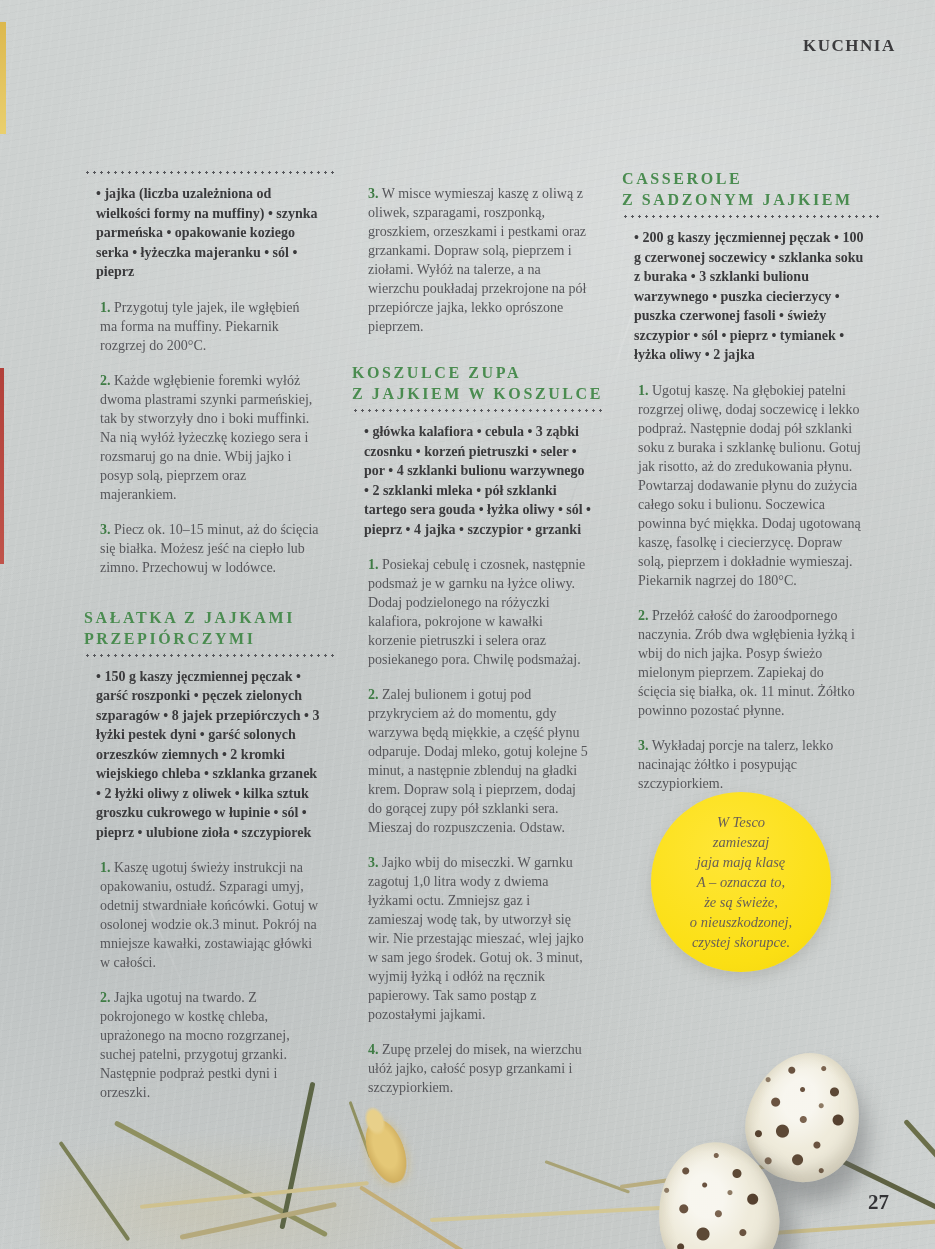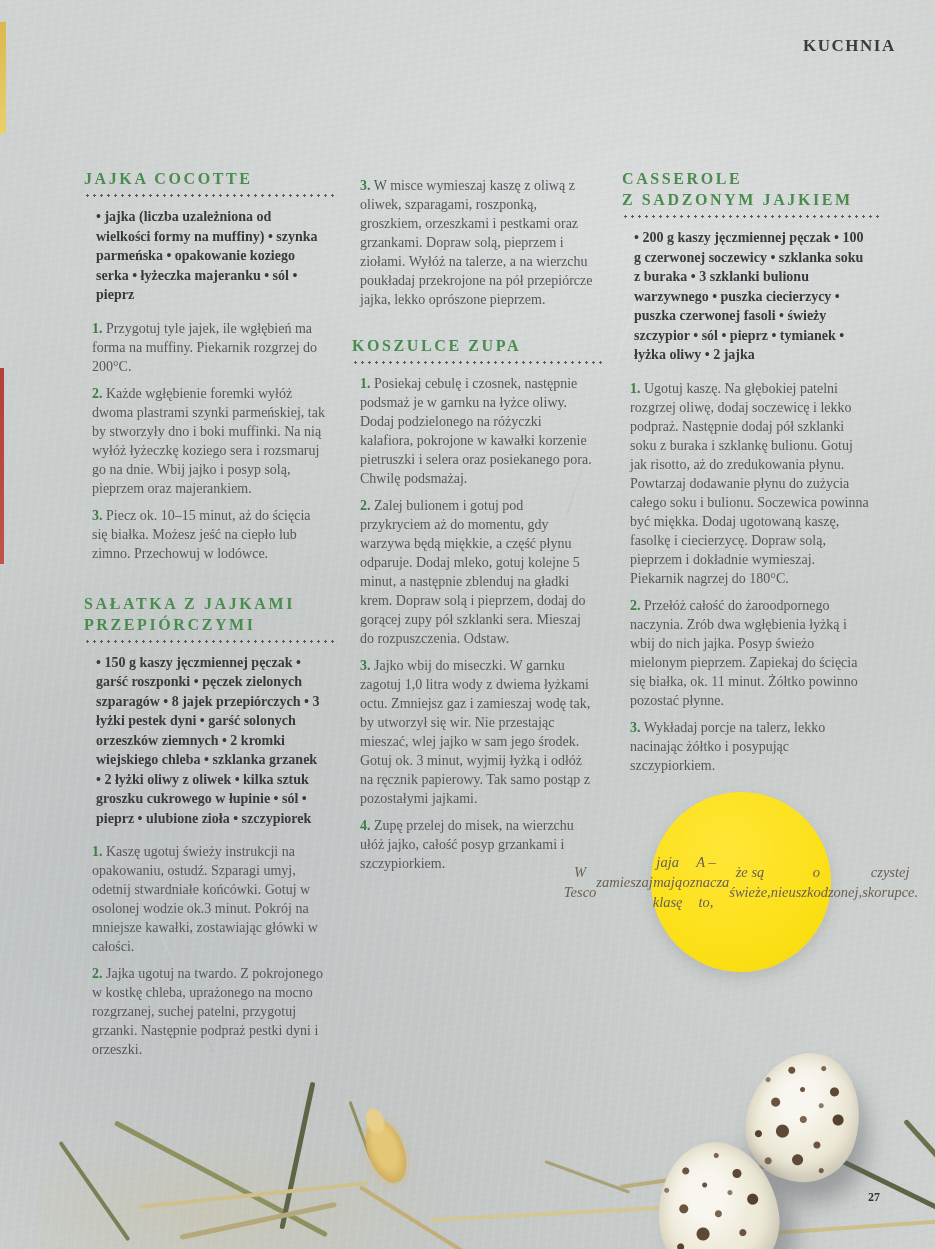--- a/index.html
+++ b/index.html
@@ -31,34 +31,34 @@
   .col{position:absolute; top:168px; width:252px;}
   .col1{left:84px;} .col2{left:352px;} .col3{left:622px; width:258px;}
 
   .rtitle{margin:0 0 5px; font-size:16px; line-height:21px; font-weight:700;
     letter-spacing:2.6px; color:#4a8c50;}
   .rtitle span{display:block;}
   .dotted{height:3px; margin:3px 0 10px;
     background-image:radial-gradient(circle, #55565a 1.1px, transparent 1.4px);
     background-size:7px 3px; background-repeat:repeat-x;}
   .ingredients{margin:0 12px 14px; font-size:14px; line-height:19.5px; font-weight:700; color:#3a3a3c;}
-  .steps p{margin:8px; font-size:14px; line-height:19px; color:#56565a;}
+  .steps p{margin:16px; font-size:14px; line-height:19px; color:#56565a;}
   .steps .n{color:#3f7c45; font-weight:700;}
   .recipe + .recipe{margin-top:30px;}
   .cont-steps{margin-bottom:26px;}
 
   .badge{
     position:absolute; left:651px; top:792px; width:180px; height:180px;
     border-radius:50%; background:radial-gradient(circle at 42% 32%, #ffe637, #fbdf14 70%, #f2d411);
-    display:flex; flex-direction:row; justify-content:center; align-items:center;
+    display:flex; flex-direction:column; justify-content:center; align-items:center;
     text-align:center; box-shadow:0 6px 14px rgba(120,120,110,.25);
   }
   .badge div{font-size:14.5px; line-height:20px; font-style:italic; color:#6a6055;}
 
-  .pagenum{position:absolute; left:868px; top:1190px; font-size:12px; font-weight:700; color:#333336;}
+  .pagenum{position:absolute; left:868px; top:1190px; font-size:21px; font-weight:700; color:#333336;}
 
   .hay{position:absolute; transform-origin:left center; border-radius:3px;}
   .wheat{
     position:absolute; left:368px; top:1118px; width:36px; height:66px;
     background:radial-gradient(ellipse at 50% 45%, #e5c877 0 40%, #d1b060 70%, transparent 75%);
     border-radius:50% 50% 40% 40%; transform:rotate(-20deg);
     box-shadow:0 0 8px rgba(215,185,110,.6);
   }
   .wheat::after{content:""; position:absolute; left:8px; top:-14px; width:20px; height:30px;
     background:radial-gradient(ellipse, #e8d08a 0 50%, transparent 70%);}
@@ -99,23 +99,20 @@
 
   <div class="edge-strip edge-yellow"></div>
   <div class="edge-strip edge-red"></div>
   <div class="crease" style="left:600px;top:300px;width:2px;height:220px;transform:rotate(18deg);"></div>
   <div class="crease" style="left:180px;top:900px;width:2px;height:160px;transform:rotate(-24deg);"></div>
 
   <div class="kicker">KUCHNIA</div>
 
   <div class="col col1">
     <section class="recipe">
-      <h2 class="rtitle">
-          <span>JAJKA COCOTTE</span>
-        </h2>
       <div class="dotted"></div>
       <p class="ingredients">• jajka (liczba uzależniona od wielkości formy na muffiny) • szynka parmeńska • opakowanie koziego serka • łyżeczka majeranku • sól • pieprz</p>
       <div class="steps">
         <p><span class="n">1.</span> <span>Przygotuj tyle jajek, ile wgłębień ma forma na muffiny. Piekarnik rozgrzej do 200°C.</span></p>
         <p><span class="n">2.</span> <span>Każde wgłębienie foremki wyłóż dwoma plastrami szynki parmeńskiej, tak by stworzyły dno i boki muffinki. Na nią wyłóż łyżeczkę koziego sera i rozsmaruj go na dnie. Wbij jajko i posyp solą, pieprzem oraz majerankiem.</span></p>
         <p><span class="n">3.</span> <span>Piecz ok. 10–15 minut, aż do ścięcia się białka. Możesz jeść na ciepło lub zimno. Przechowuj w lodówce.</span></p>
       </div>
     </section>
 
     <section class="recipe">
@@ -133,22 +130,24 @@
   </div>
 
   <div class="col col2">
     <div class="steps cont-steps">
       <p><span class="n">3.</span> <span>W misce wymieszaj kaszę z oliwą z oliwek, szparagami, roszponką, groszkiem, orzeszkami i pestkami oraz grzankami. Dopraw solą, pieprzem i ziołami. Wyłóż na talerze, a na wierzchu poukładaj przekrojone na pół przepiórcze jajka, lekko oprószone pieprzem.</span></p>
     </div>
 
     <section class="recipe">
       <h2 class="rtitle">
         <span>KOSZULCE ZUPA</span>
+        <span>Z JAJKIEM W KOSZULCE</span>
       </h2>
       <div class="dotted"></div>
+      <p class="ingredients">• główka kalafiora • cebula • 3 ząbki czosnku • korzeń pietruszki • seler • por • 4 szklanki bulionu warzywnego • 2 szklanki mleka • pół szklanki tartego sera gouda • łyżka oliwy • sól • pieprz • 4 jajka • szczypior • grzanki</p>
       <div class="steps">
         <p><span class="n">1.</span> <span>Posiekaj cebulę i czosnek, następnie podsmaż je w garnku na łyżce oliwy. Dodaj podzielonego na różyczki kalafiora, pokrojone w kawałki korzenie pietruszki i selera oraz posiekanego pora. Chwilę podsmażaj.</span></p>
         <p><span class="n">2.</span> <span>Zalej bulionem i gotuj pod przykryciem aż do momentu, gdy warzywa będą miękkie, a część płynu odparuje. Dodaj mleko, gotuj kolejne 5 minut, a następnie zblenduj na gładki krem. Dopraw solą i pieprzem, dodaj do gorącej zupy pół szklanki sera. Mieszaj do rozpuszczenia. Odstaw.</span></p>
         <p><span class="n">3.</span> <span>Jajko wbij do miseczki. W garnku zagotuj 1,0 litra wody z dwiema łyżkami octu. Zmniejsz gaz i zamieszaj wodę tak, by utworzył się wir. Nie przestając mieszać, wlej jajko w sam jego środek. Gotuj ok. 3 minut, wyjmij łyżką i odłóż na ręcznik papierowy. Tak samo postąp z pozostałymi jajkami.</span></p>
         <p><span class="n">4.</span> <span>Zupę przelej do misek, na wierzchu ułóż jajko, całość posyp grzankami i szczypiorkiem.</span></p>
       </div>
     </section>
   </div>
 
   <div class="col col3">

